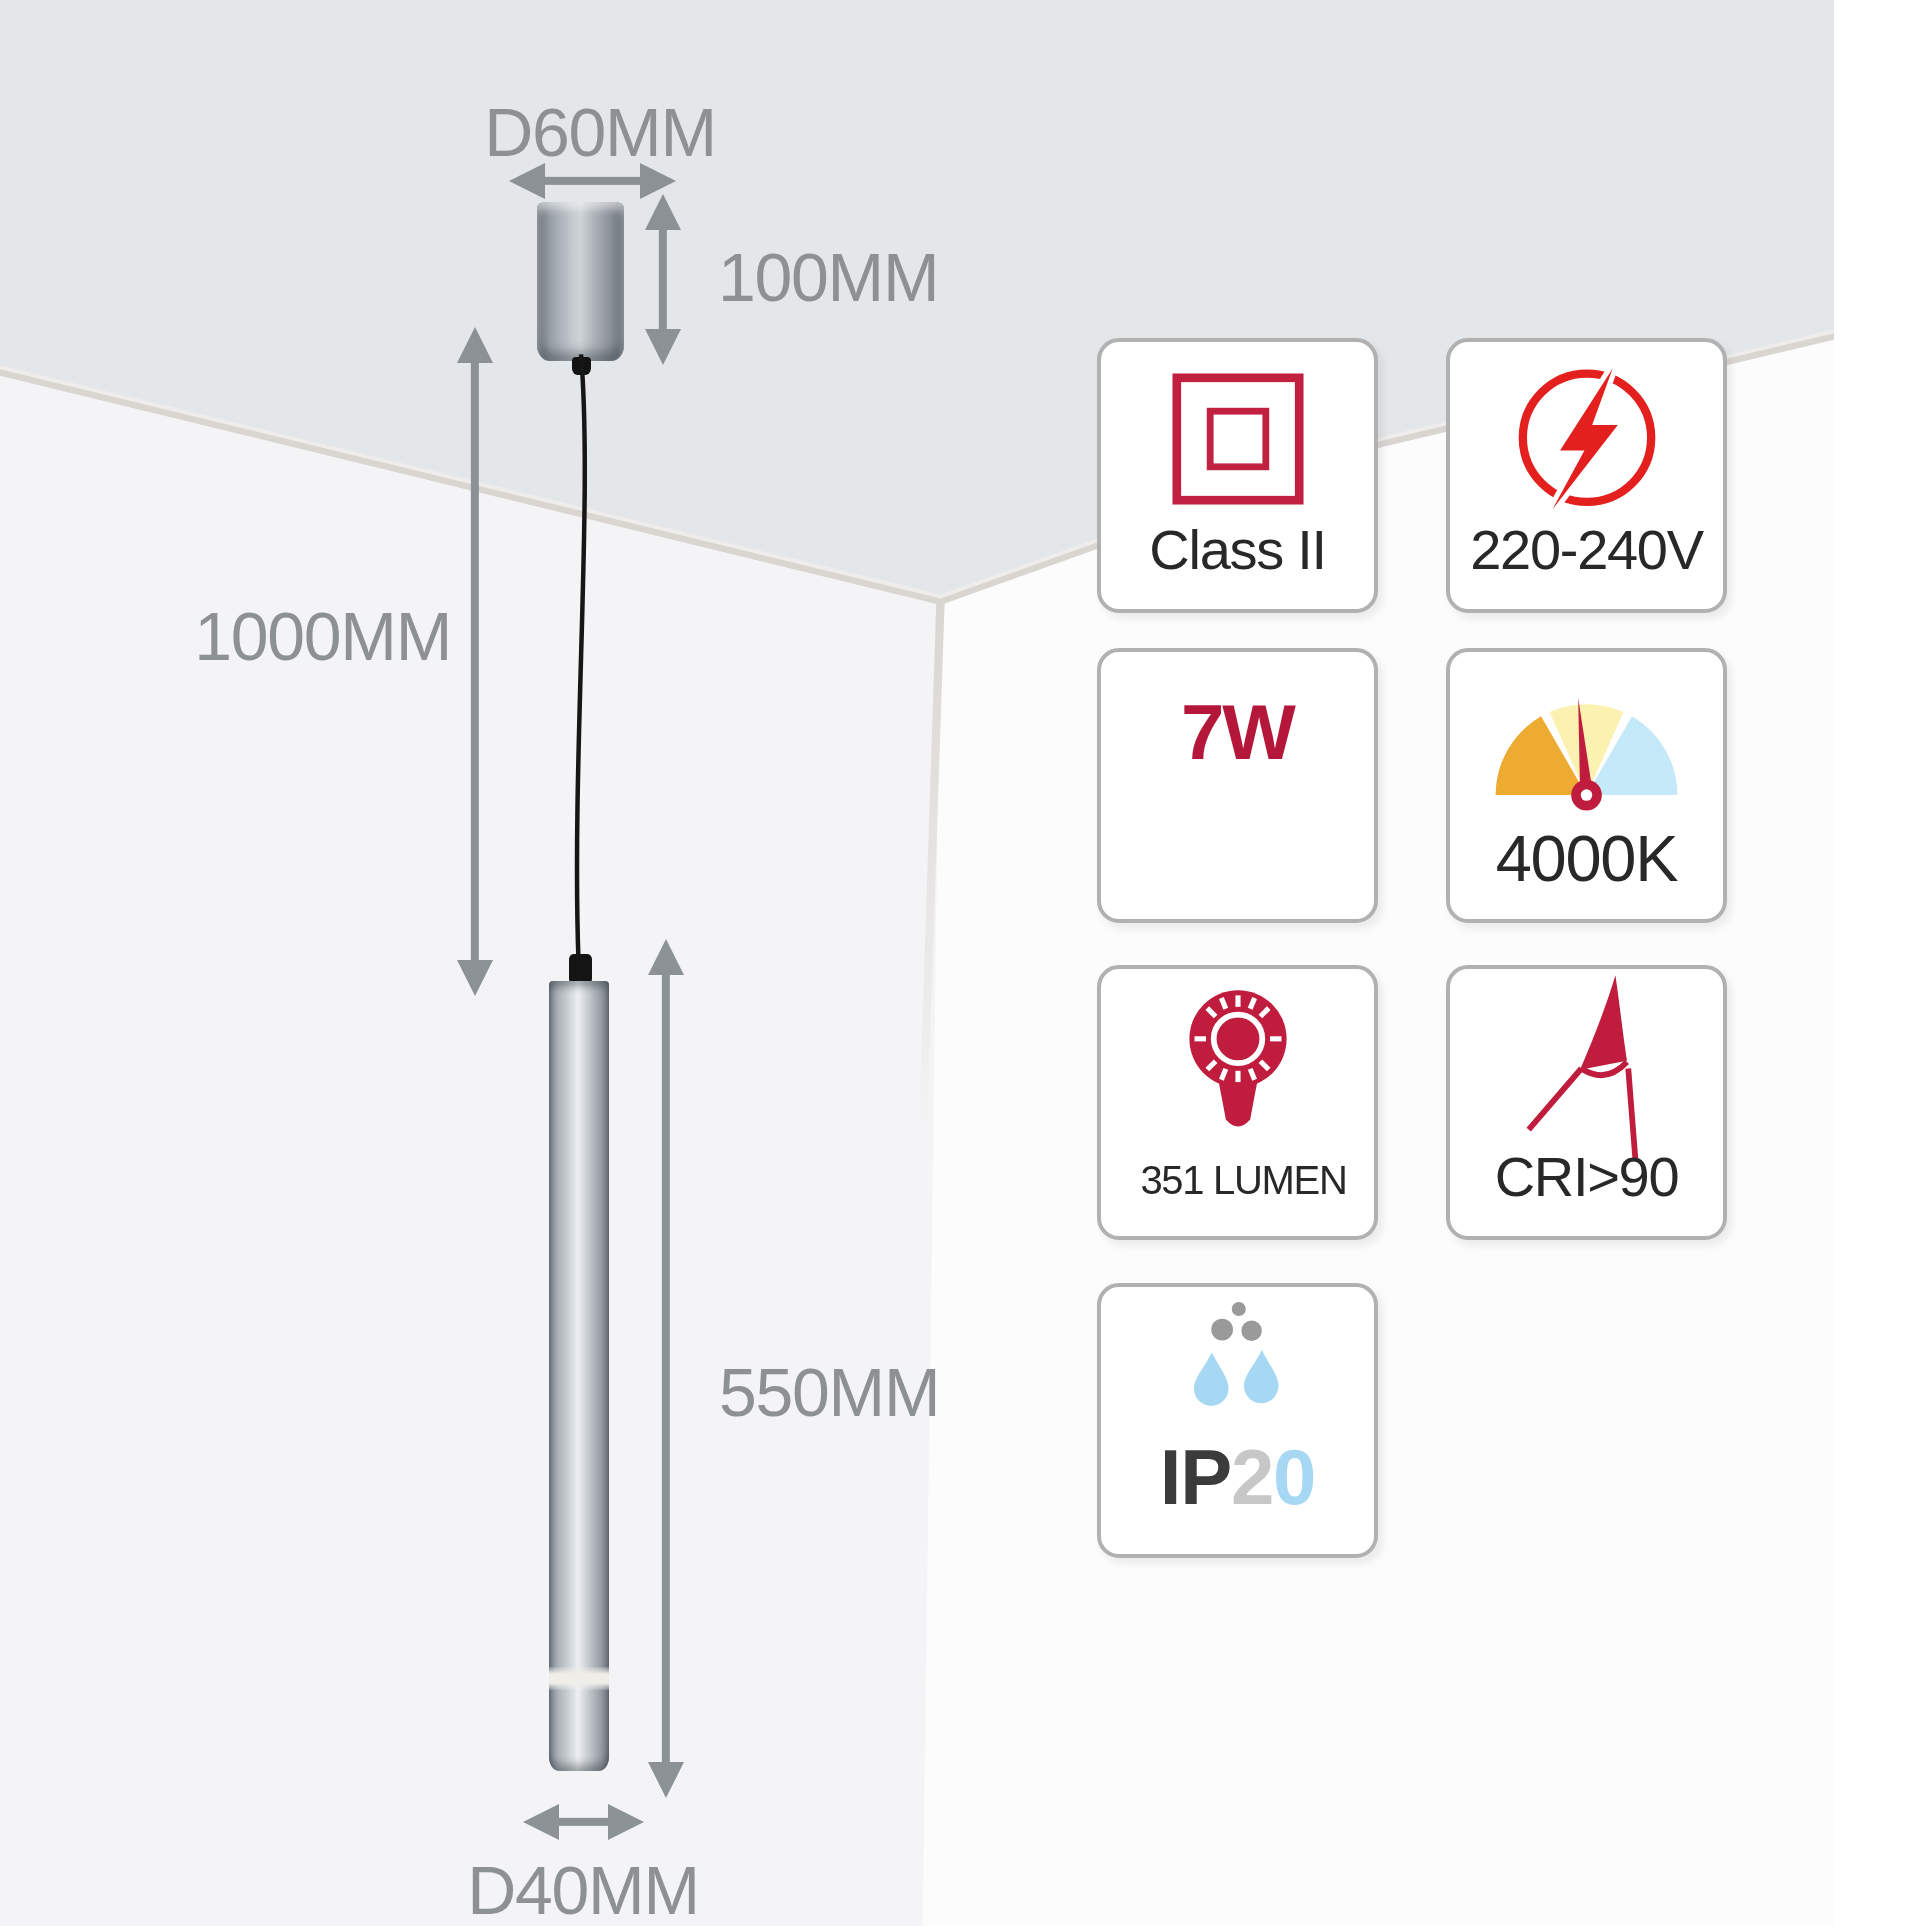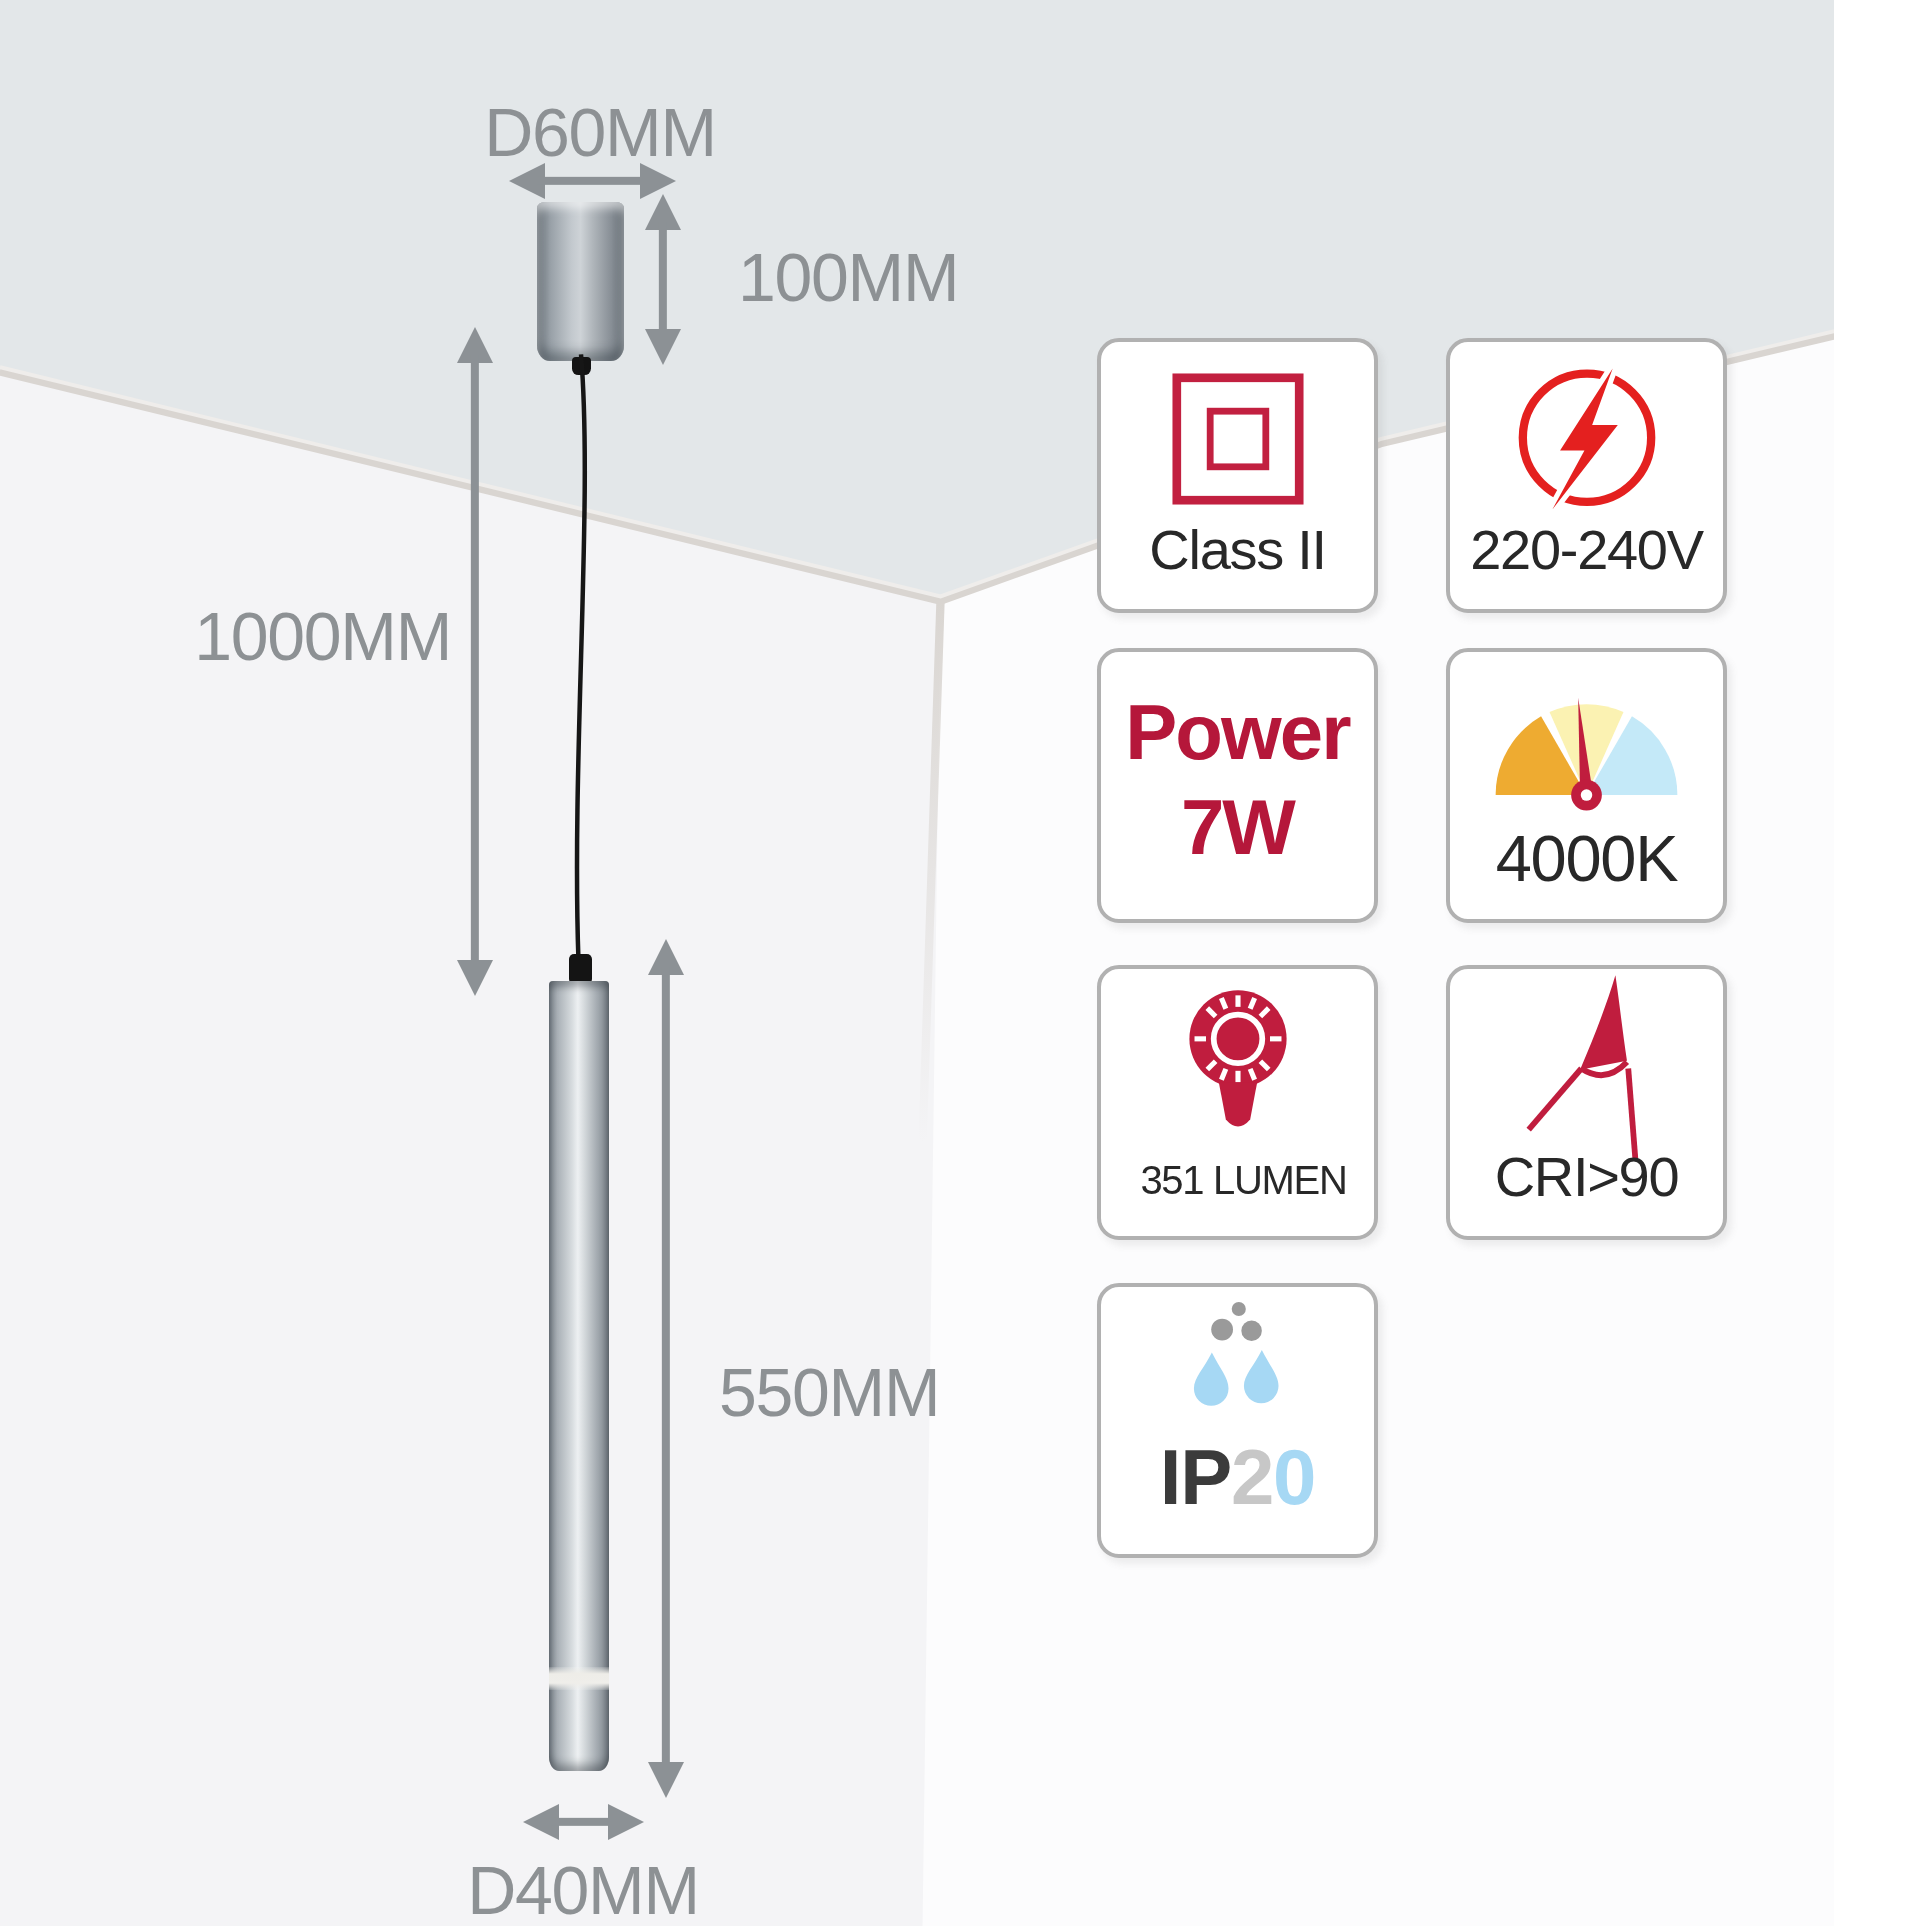--- a/index.html
+++ b/index.html
@@ -75,21 +75,21 @@
     </defs>
     <rect x="0" y="0" width="3000" height="3000" fill="#fcfcfd"></rect>
     <polygon points="0,578 1465,935 1437,3000 0,3000" fill="#f4f4f6"></polygon>
     <polygon points="0,0 3000,0 3000,488 2150,690 1465,935 0,578" fill="#e3e7e9"></polygon>
     <polyline points="0,578 1465,935 2150,690 3000,488" fill="none" stroke="#d9d5d1" stroke-width="14"></polyline>
     <polyline points="0,572 1465,929 2150,684 3000,482" fill="none" stroke="#efedeb" stroke-width="6"></polyline>
     <path d="M1465,935 L1437,1780" stroke="url(#cornerFade)" stroke-width="13" fill="none"></path>
   </svg>
 
   <div class="dim-label" style="left:600px;top:132px;transform:translate(-50%,-50%);">D60MM</div>
-  <div class="dim-label" style="left:738px;top:277px;transform:translateY(-50%);">100MM</div>
+  <div class="dim-label" style="left:718px;top:277px;transform:translateY(-50%);">100MM</div>
   <div class="dim-label" style="left:451px;top:636px;transform:translate(-100%,-50%);">1000MM</div>
   <div class="dim-label" style="left:719px;top:1392px;transform:translateY(-50%);">550MM</div>
   <div class="dim-label" style="left:583px;top:1890px;transform:translate(-50%,-50%);">D40MM</div>
 
   <div class="harrow" style="left:509px;top:163px;width:167px;">
     <span class="head left"></span>
     <span class="line"></span>
     <span class="head right"></span>
   </div>
 
@@ -144,21 +144,20 @@
         <circle cx="120" cy="118" r="100" fill="none" stroke="#e4201f" stroke-width="13"></circle>
         <path d="M160,10 L78,138 L116,138 L66,230 L168,98 L128,98 Z" fill="#ffffff" stroke="#ffffff" stroke-width="16" stroke-linejoin="round"></path>
         <path d="M160,10 L78,138 L116,138 L66,230 L168,98 L128,98 Z" fill="#e4201f"></path>
       </svg>
     </div>
     <div class="badge-label">220-240V</div>
   </div>
 
   <div class="badge" style="left:1097px;top:648px;">
     <div class="power-text">
-      <div>Power</div>
       <div>7W</div>
     </div>
   </div>
 
   <div class="badge" style="left:1446px;top:648px;">
     <div class="badge-icon">
       <svg width="205" height="128" viewBox="0 0 320 200">
         <path d="M160,172 L18,172 A142,142 0 0 1 89,49 Z" fill="#eeab31"></path>
         <path d="M160,172 L102.2,42.3 A142,142 0 0 1 217.8,42.3 Z" fill="#fbf2b2"></path>
         <path d="M160,172 L231,49 A142,142 0 0 1 302,172 Z" fill="#c4e9f8"></path>

